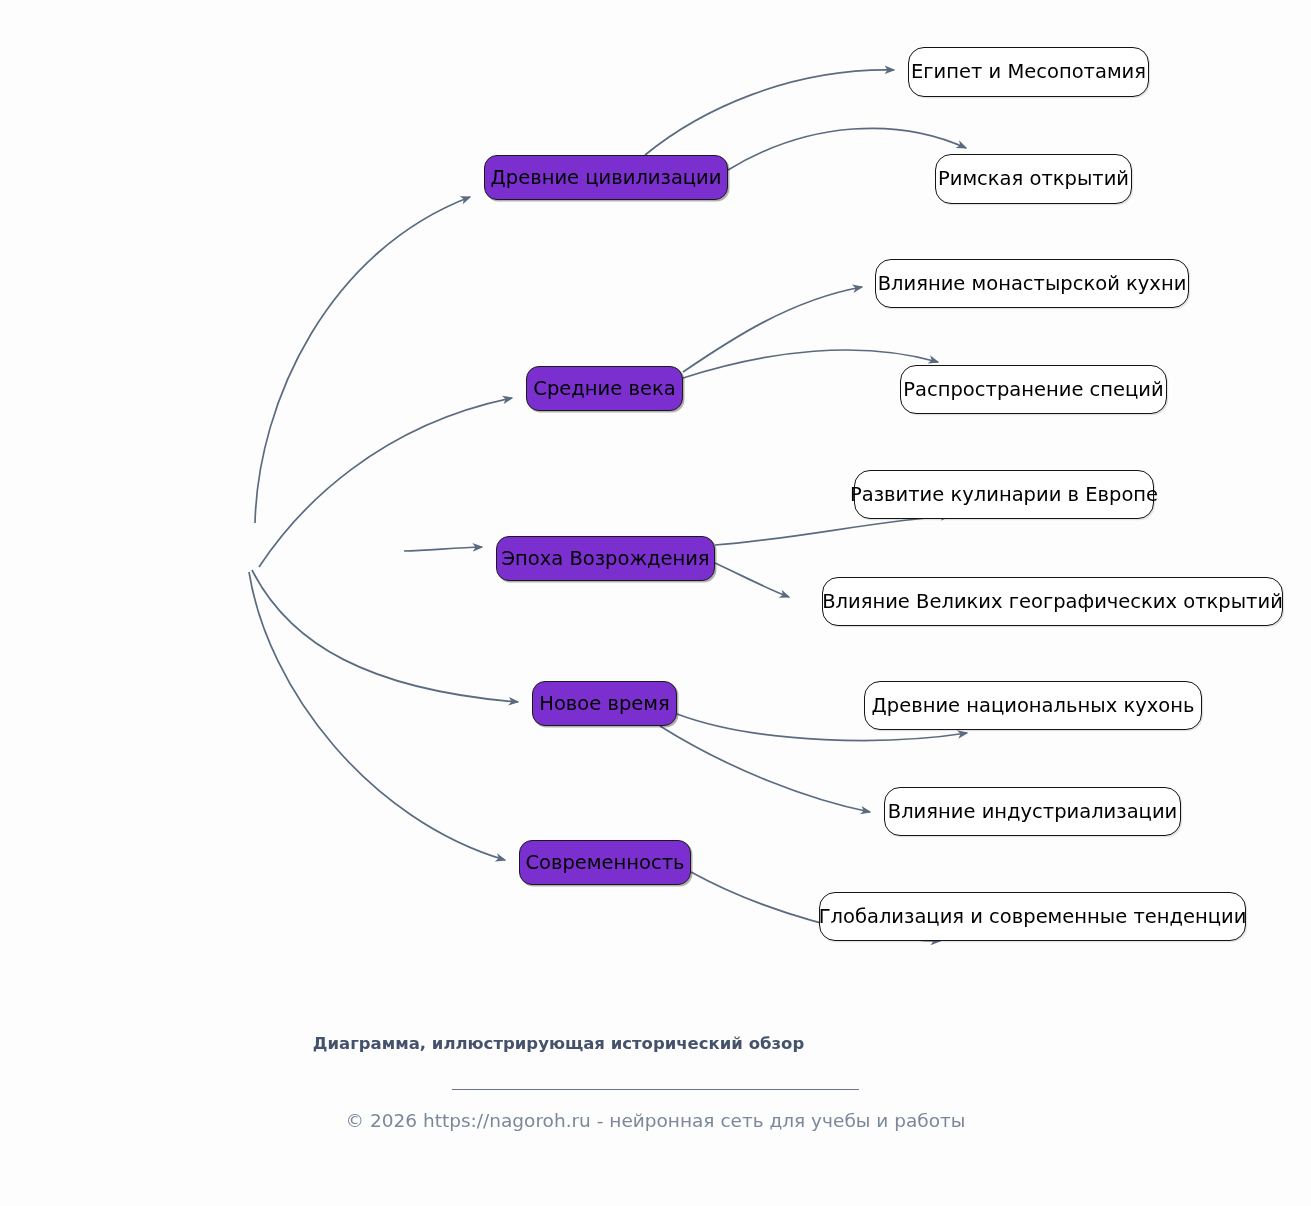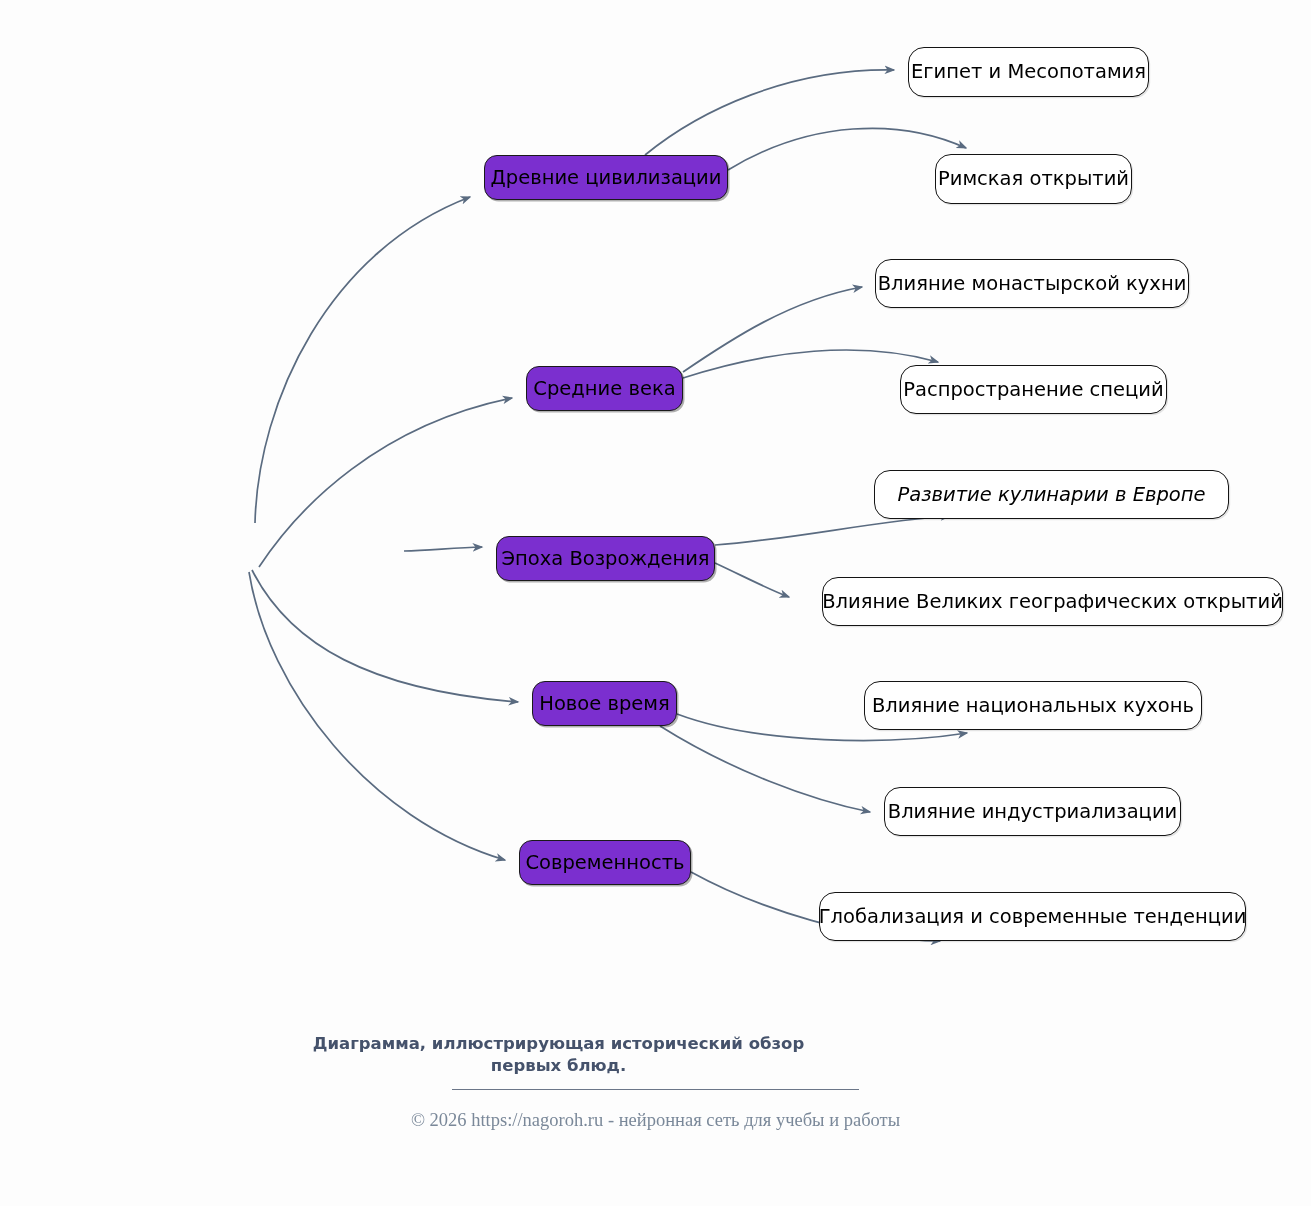--- a/index.html
+++ b/index.html
@@ -71,21 +71,20 @@
     height: 0;
     border-top: 1.6px solid #6b7688;
   }
   .footer {
     position: absolute;
     left: 0;
     width: 1311px;
     text-align: center;
     font-size: 18.5px;
     color: #7a8899;
-    font-family: Liberation Serif, serif;
   }
 </style>
 </head>
 <body>
 
 <div id="page">
 
   <svg id="edge-layer" viewBox="0 0 1311 1206" xmlns="http://www.w3.org/2000/svg">
     <defs>
       <marker id="arrowhead" markerWidth="11" markerHeight="9" refX="9.5" refY="4.5" orient="auto" markerUnits="userSpaceOnUse">
@@ -134,40 +133,39 @@
       </div>
       <div class="node node-leaf" style="left: 935px; top: 154px; width: 197px; height: 50px;">
         <span>Римская открытий</span>
       </div>
       <div class="node node-leaf" style="left: 875px; top: 259px; width: 314px; height: 49px;">
         <span>Влияние монастырской кухни</span>
       </div>
       <div class="node node-leaf" style="left: 900px; top: 365px; width: 267px; height: 49px;">
         <span>Распространение специй</span>
       </div>
-      <div class="node node-leaf" style="left: 874px; top: 470px; width: 355px; height: 49px; font-style: italic;">
+      <div class="node node-leaf" style="left: 854px; top: 470px; width: 300px; height: 49px;">
         <span>Развитие кулинарии в Европе</span>
       </div>
       <div class="node node-leaf" style="left: 802px; top: 577px; width: 461px; height: 49px; margin-left: 20px;">
         <span>Влияние Великих географических открытий</span>
       </div>
       <div class="node node-leaf" style="left: 864px; top: 681px; width: 338px; height: 49px;">
-        <span>Влияние национальных кухонь</span>
+        <span>Древние национальных кухонь</span>
       </div>
       <div class="node node-leaf" style="left: 884px; top: 787px; width: 297px; height: 49px;">
         <span>Влияние индустриализации</span>
       </div>
       <div class="node node-leaf" style="left: 819px; top: 892px; width: 427px; height: 49px;">
         <span>Глобализация и современные тенденции</span>
       </div>
     </div>
 
   <div class="caption" style="top:1033px;">
     <div>Диаграмма, иллюстрирующая исторический обзор</div>
-    <div>первых блюд.</div>
   </div>
 
   <div class="divider" style="left:452px; top:1089px; width:407px;"></div>
 
   <div class="footer" style="top:1110px;">
     <span>© 2026 https://nagoroh.ru - нейронная сеть для учебы и работы</span>
   </div>
 
 </div>
 

